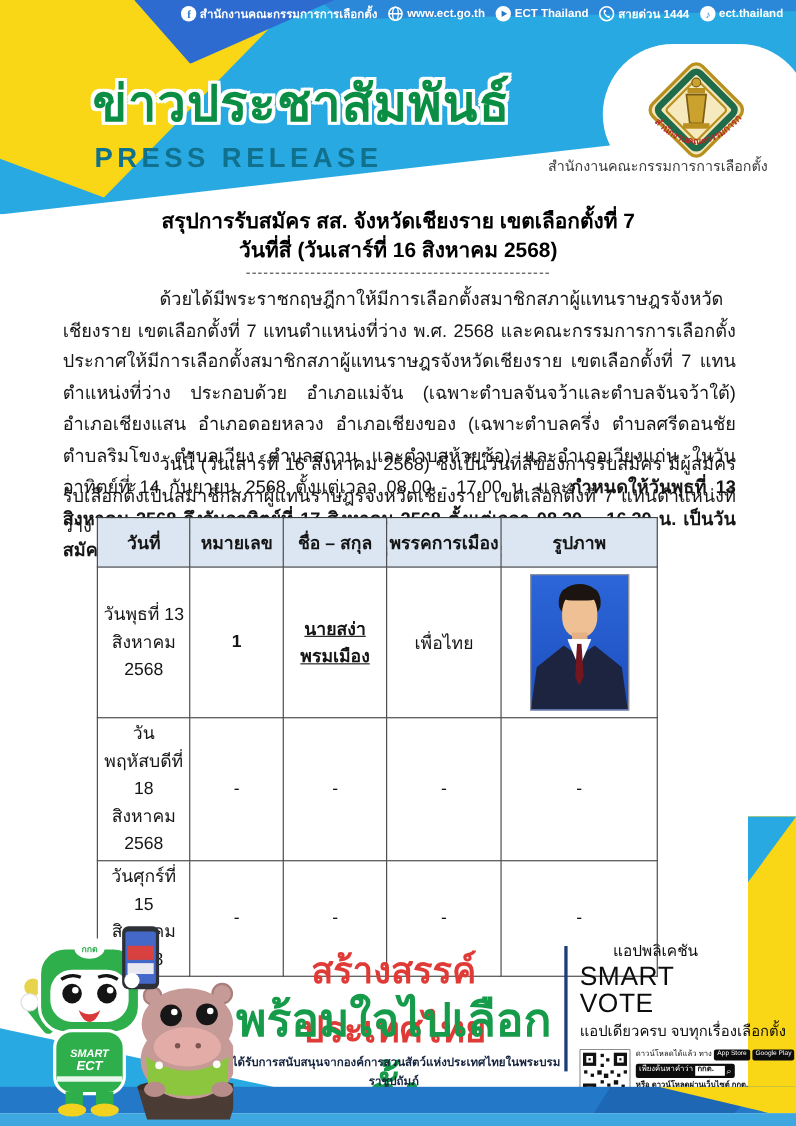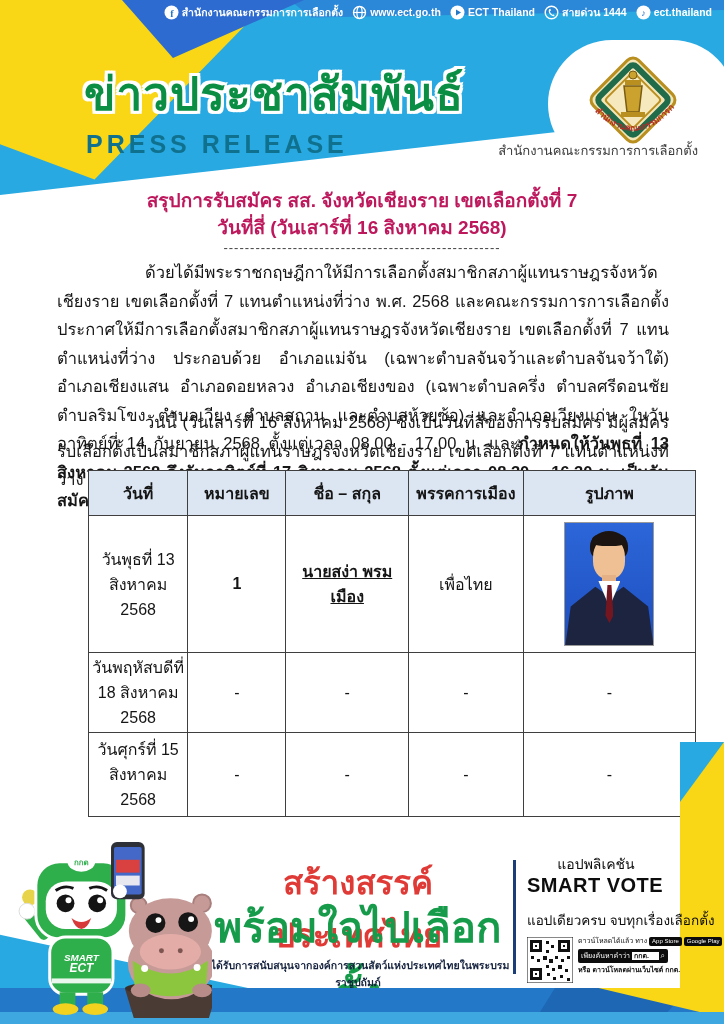--- a/index.html
+++ b/index.html
@@ -24,30 +24,30 @@
                          0 -3px 0 #fff,0 3px 0 #fff,-3px 0 0 #fff,3px 0 0 #fff;}
   .hero-sub{position:absolute;left:86px;top:130px;font-size:25px;font-weight:600;
              letter-spacing:4px;color:var(--teal);}
   .logo{position:absolute;left:578px;top:50px;width:110px;height:112px;}
 
   .agency{position:absolute;right:26px;top:142px;text-align:right;font-size:13px;
           line-height:17px;color:#3a3a3a;}
 
   
   .doc-title{position:absolute;left:0;width:724px;text-align:center;font-size:19px;
-             font-weight:bold;color:#be185d;}
+             font-weight:bold;color:#000000;}
   .t1{top:185px;} .t2{top:212px;}
   .divider{position:absolute;left:0;top:240px;width:724px;text-align:center;font-size:13px;
            color:#444;letter-spacing:1px;}
   .para{position:absolute;left:57px;width:612px;font-size:16.5px;line-height:28.5px;
         text-align:justify;margin:0;color:#161616;}
   .p1{top:258px;text-indent:88px;}
   .p2{top:408px;text-indent:88px;}
 
-  table.reg{position:absolute;left:88px;top:470px;width:608px;border-collapse:collapse;}
+  table.reg{position:absolute;left:88px;top:470px;width:510px;border-collapse:collapse;}
   table.reg th,table.reg td{border:1px solid #3f3f3f;font-size:16px;text-align:center;
         vertical-align:middle;padding:2px;}
   table.reg th{background:var(--table_header_bg);font-weight:bold;height:40px;}
   tr.r0{height:132px;} tr.r1{height:80px;} tr.r2{height:84px;}
   td.datecell{font-size:15.5px;line-height:25px;padding:0 8px;}
   td.namecell{font-weight:bold;text-decoration:underline;}
   td.numcell{font-weight:bold;}
 
   
   .portrait{position:relative;width:88px;height:122px;margin:4px auto;overflow:hidden;
@@ -75,22 +75,22 @@
   .mascots{position:absolute;left:14px;top:840px;z-index:5;}
   .slogan1{position:absolute;left:208px;top:856px;width:300px;text-align:center;
            font-size:33px;font-weight:bold;color:var(--red);}
   .slogan2{position:absolute;left:204px;top:894px;width:308px;text-align:center;
            font-size:42px;font-weight:800;color:var(--slogan_green);}
   .disclaimer{position:absolute;left:204px;top:957px;width:308px;text-align:center;
            font-size:10.5px;font-weight:bold;color:#16233f;}
   .vline{position:absolute;left:513px;top:860px;width:3px;height:114px;background:#1c3e78;}
   .app{position:absolute;left:527px;top:853px;width:138px;color:#0d0d0d;}
   .app-label{font-size:14px;text-align:center;}
-  .app-name{font-size:20px;font-weight:700;letter-spacing:.5px;line-height:1.05;}
-  .app-tagline{font-size:13.5px;margin-top:13px;white-space:nowrap;}
+  .app-name{font-size:24px;font-weight:400;letter-spacing:.5px;line-height:1.05;}
+  .app-tagline{font-size:13.5px;margin-top:1px;white-space:nowrap;}
   .qr-row{display:flex;margin-top:6px;gap:5px;}
   .qr{flex:0 0 auto;}
   .qr-lines{display:flex;flex-direction:column;gap:3px;font-size:7px;line-height:1.2;}
   .dl-line{display:flex;align-items:center;gap:2px;white-space:nowrap;}
   .badge{display:inline-block;background:#0c0c0c;color:#fff;border-radius:2px;
          padding:1px 3px;font-size:6px;}
   .searchbar{display:flex;align-items:center;gap:2px;background:#0c0c0c;color:#fff;
          border-radius:2px;padding:2px 3px;width:84px;}
   .searchbox{background:#fff;color:#0c0c0c;flex:1;padding:0 2px;font-weight:bold;}
   .mag{color:#fff;font-size:8px;}

